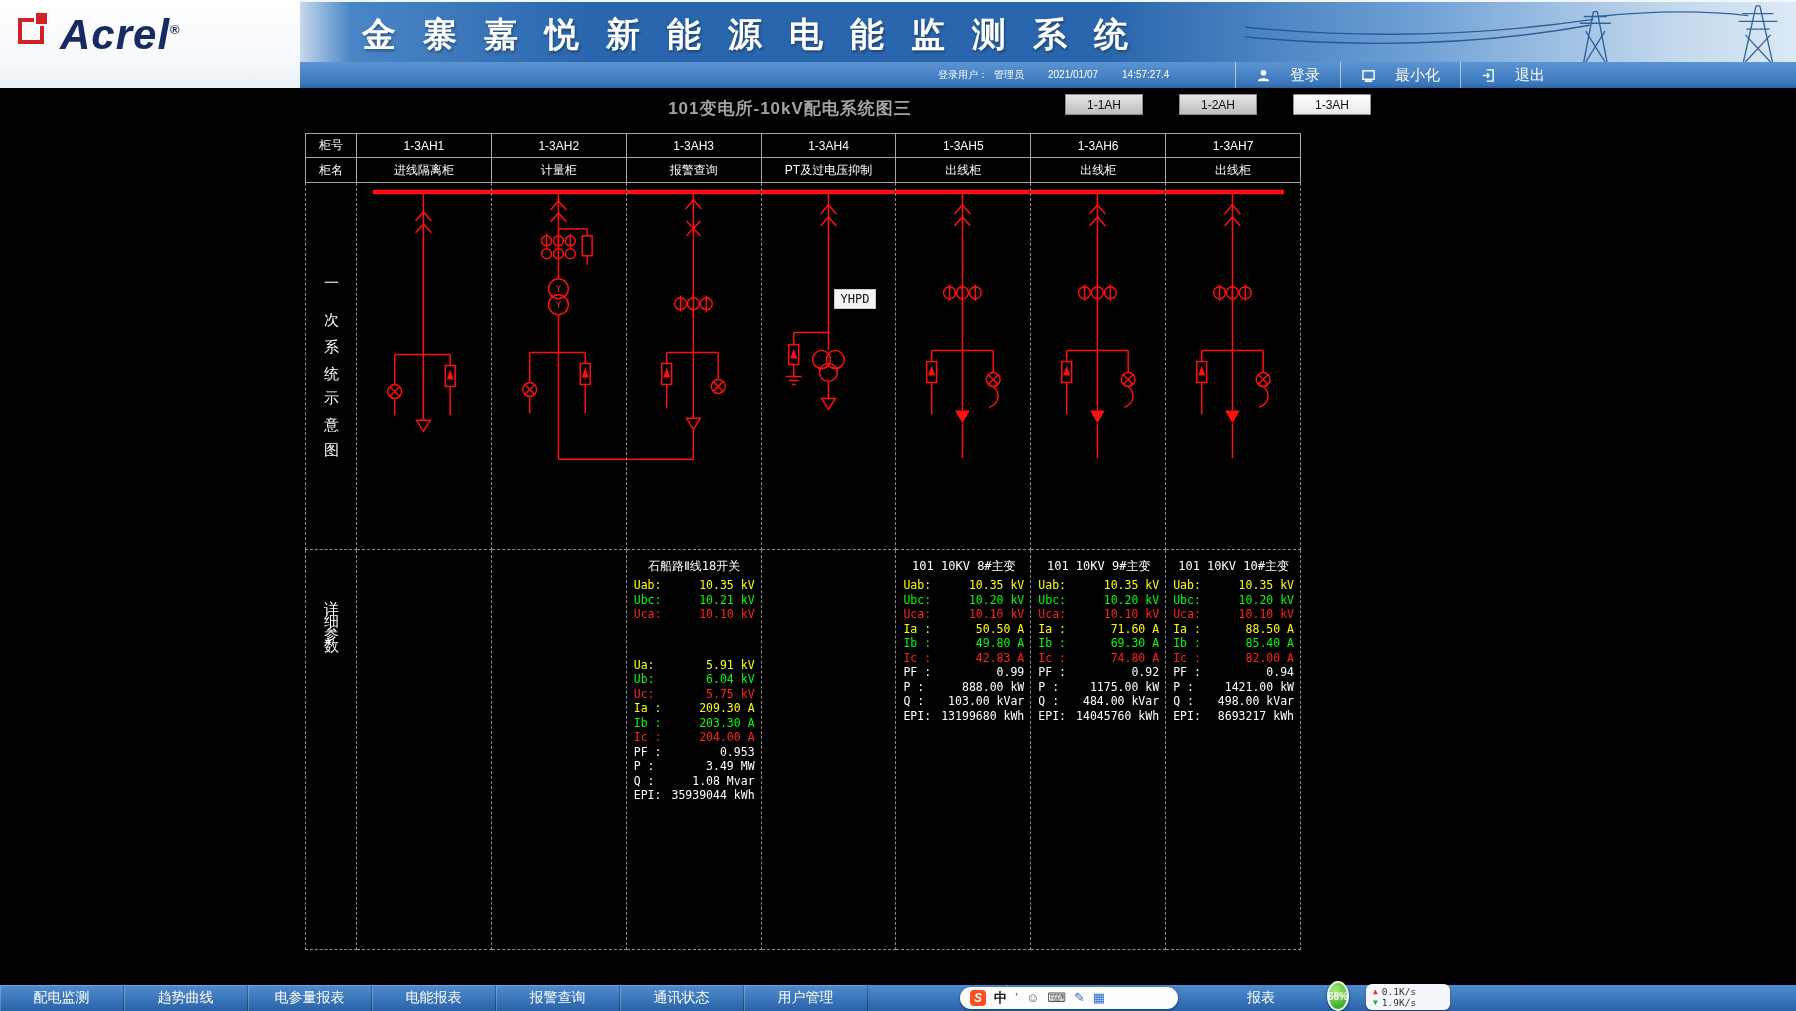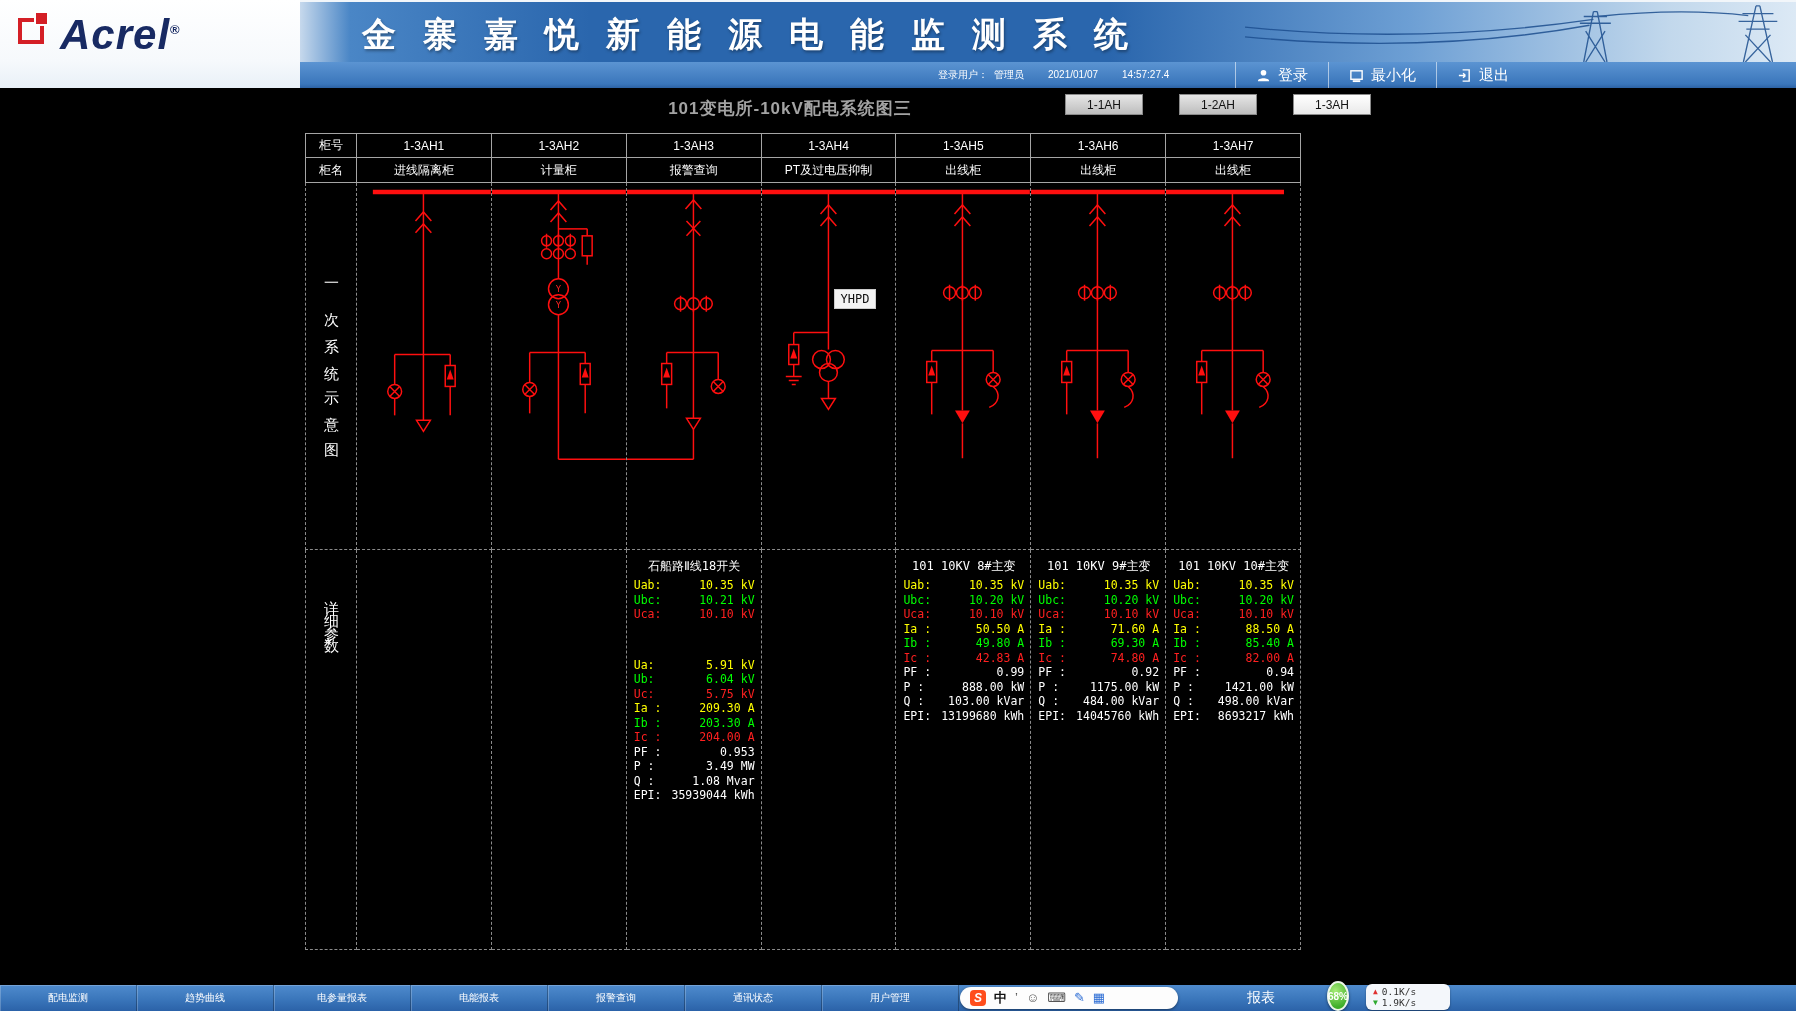--- a/index.html
+++ b/index.html
@@ -19,21 +19,21 @@
     border-top:2px solid #f2f6fa; }
   .app-title { position:absolute; left:52px; top:10px; color:#ffffff; font-size:34px; font-weight:bold;
     letter-spacing:27px; white-space:nowrap; text-shadow:1px 2px 3px rgba(0,0,0,.35);margin-left:20px; }
   .towers { position:absolute; right:0; top:0; width:560px; height:60px; }
   .subband { position:absolute; left:290px; right:0; top:62px; height:26px;
     background:linear-gradient(180deg,#5b94d2 0%,#3a76bb 85%,#2c62a4 100%); color:#fff; }
   .login-info { position:absolute; left:648px; top:0; line-height:26px; font-size:10px; white-space:nowrap; }
   .login-info span { margin-right:6px; }
   .login-info .dt { margin-left:18px; }
   .sys-buttons { position:absolute; left:945px; top:0; height:26px; display:flex; }
-  .sys-btn { display:flex; align-items:center; gap:7px; padding:0 20px; font-size:15px; color:#fff;
+  .sys-btn { display:flex; align-items:center; gap:19px; padding:0 20px; font-size:15px; color:#fff;
     border-left:1px solid rgba(255,255,255,.55); cursor:default; white-space:nowrap; }
 
   
   .screen { position:absolute; top:88px; left:0; right:0; bottom:26px; background:#000; }
   .screen-title { position:absolute; left:590px; top:9px; width:400px; text-align:center;
     color:#a3a3a3; font-size:17px; font-weight:bold; letter-spacing:1px; }
   .tabs { position:absolute; left:1065px; top:6px; display:flex; gap:36px; }
   .tab { width:78px; height:21px; font-size:12px; color:#111; border:1px solid #8a8a8a;
     background:linear-gradient(180deg,#e6e6e6,#bdbdbd); display:flex; align-items:center; justify-content:center;
     font-family:"Liberation Sans",sans-serif; padding:0; }
@@ -65,21 +65,21 @@
     font:12px "DejaVu Sans Mono",monospace; padding:2px 6px; z-index:3; }
 
   
   .params-cell { padding:8px 6px 0 7px; font-family:"DejaVu Sans Mono",monospace; font-size:11.5px; }
   .param-title { color:#fff; text-align:center; margin-bottom:3px; white-space:nowrap; font-size:12px; }
   .param-row { display:flex; justify-content:space-between; line-height:14.5px; white-space:nowrap; }
 
   
   .taskbar { position:absolute; left:0; right:0; bottom:0; height:26px;
     background:linear-gradient(180deg,#4f8bcd 0%,#3a76bb 55%,#2b62a8 100%); display:flex; }
-  .tb-btn { width:137px; display:flex; align-items:center; justify-content:center; color:#fff; font-size:10px;
+  .tb-btn { width:124px; display:flex; align-items:center; justify-content:center; color:#fff; font-size:14px;
     border-right:1px solid rgba(0,0,0,.28); box-shadow:inset 1px 1px 0 rgba(255,255,255,.22); white-space:nowrap; }
   .tb-partial { position:absolute; left:1215px; top:0; height:26px; width:92px; display:flex; align-items:center;
     justify-content:center; color:#fff; font-size:14px; }
   .ime-bar { position:absolute; left:960px; bottom:2px; height:22px; width:218px; background:#fdfdfd;
     border-radius:11px; display:flex; align-items:center; gap:8px; padding:0 10px; z-index:5;
     box-shadow:0 1px 3px rgba(0,0,0,.45); font-size:13px; }
   .ime-ic { color:#555; line-height:22px; }
   .ime-ic.ime-0 { background:#ff4d1c; color:#fff; font-weight:bold; border-radius:4px; width:16px; height:16px;
     display:flex; align-items:center; justify-content:center; font-size:12px; font-style:italic; }
   .ime-ic.ime-1 { color:#111; font-weight:bold; }

